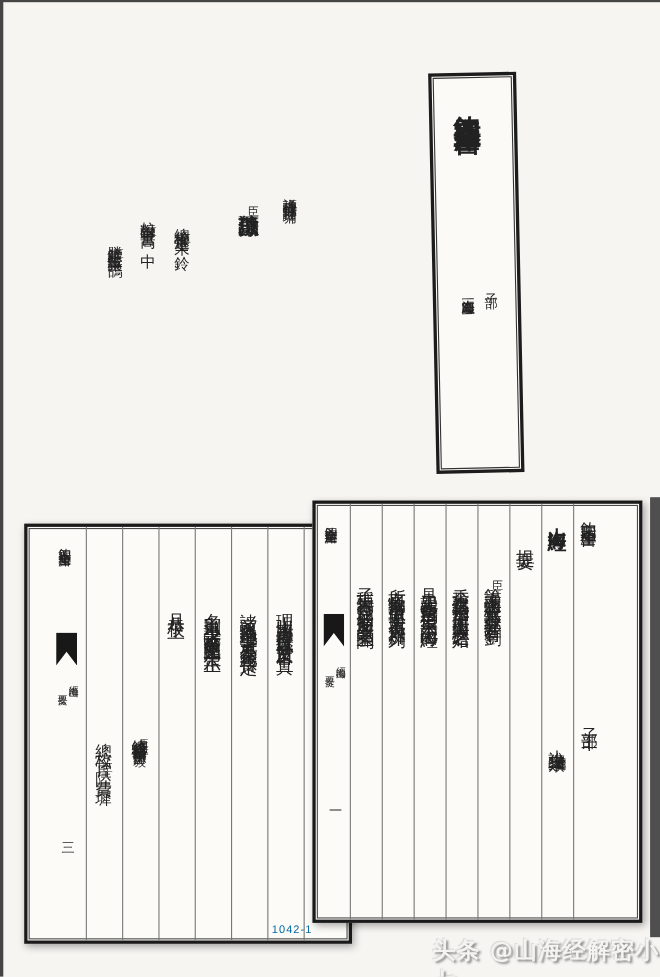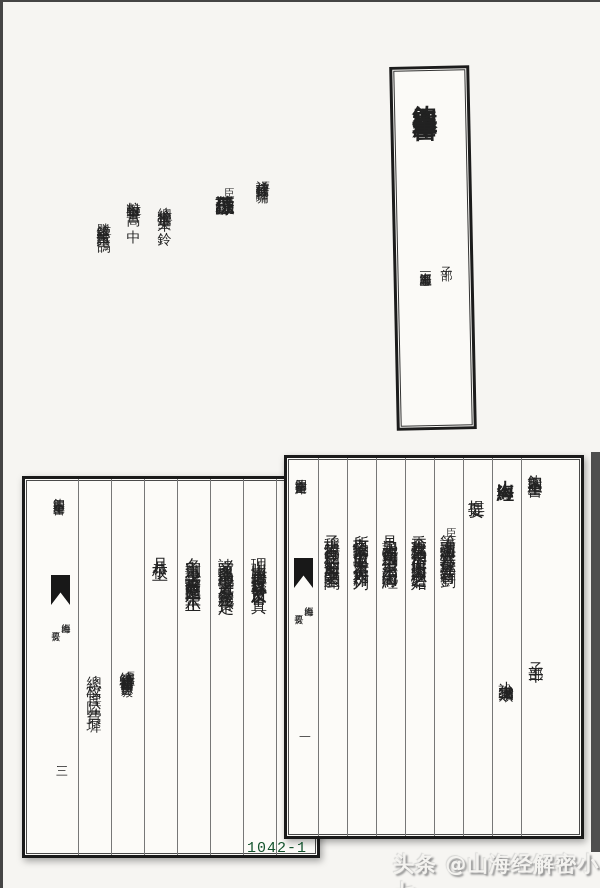--- a/index.html
+++ b/index.html
@@ -12,22 +12,22 @@
   .page{position:absolute;background:#fcfbf8;border:3px solid #1a1a1a;
         box-shadow:2px 3px 7px rgba(0,0,0,.35)}
   .page-inner{position:absolute;inset:1px;border:1px solid #4a4a4a;pointer-events:none}
   .vl{position:absolute;top:0;bottom:0;width:1px;background:#777}
   .fishtail{position:absolute;background:#181818;
             clip-path:polygon(0 0,100% 0,100% 100%,50% 58%,0 100%)}
   .plate{position:absolute;left:393px;top:66px;width:74px;height:358px;background:#fbfaf7;
          border:3px solid #1c1c1c;transform:rotate(-1.2deg)}
   .plate-inner{position:absolute;inset:1px;border:1px solid #333}
   .body16{font-size:16px;letter-spacing:2.5px}
-  .pagecode{position:absolute;left:247px;top:840px;font-size:15px;color:#14532d;
-            letter-spacing:1px;font-family:Liberation Mono, monospace}
+  .pagecode{position:absolute;left:247px;top:840px;font-size:10px;color:#0369a1;
+            letter-spacing:1px;font-family:Liberation Sans, sans-serif}
   .watermark{position:absolute;left:393px;top:850px;font-size:21px;font-weight:bold;
              font-family:"DejaVu Sans",sans-serif;color:#f4f3f0;letter-spacing:1px;
              text-shadow:2px 2px 2px #8e8e8e,-1px -1px 1px #d8d8d6}
 </style>
 </head>
 <body>
 
 <div>
 
   <div class="edge" style="left:0;top:0;right:0;height:2px"></div>

